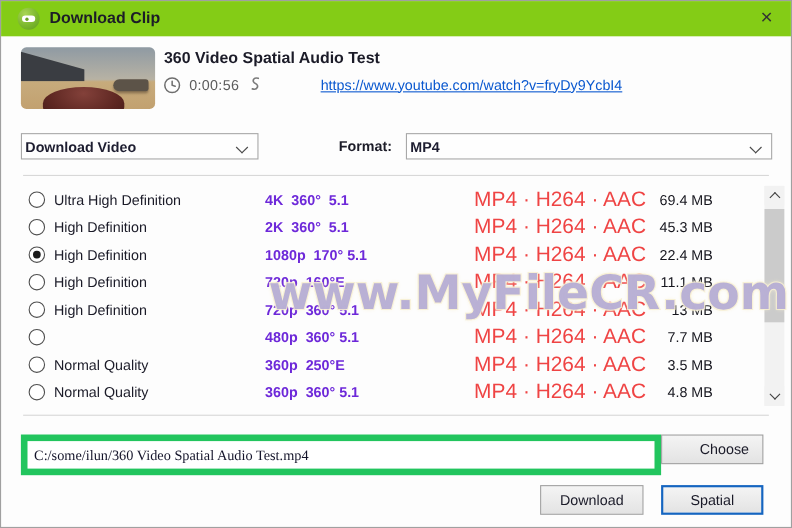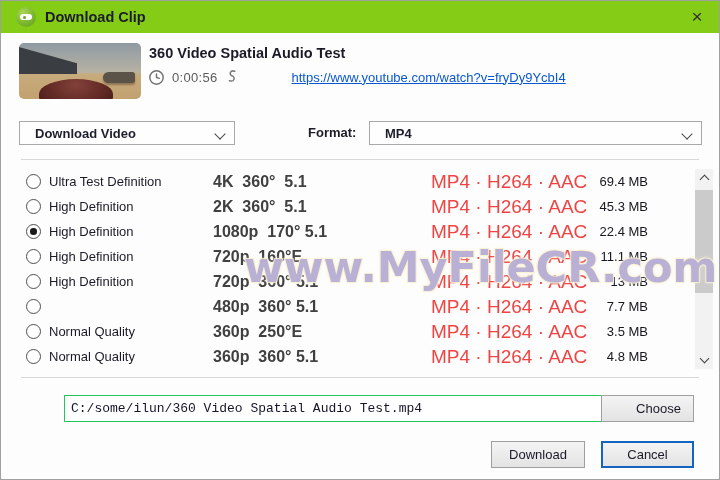--- a/index.html
+++ b/index.html
@@ -53,21 +53,21 @@
     position:absolute;left:147px;top:66px;height:20px;display:flex;align-items:center;gap:7px;
     font-size:13px;
   }
   .duration{color:#5c5c5c;letter-spacing:.3px;}
   .url-link{color:#0a58cf;text-decoration:underline;cursor:pointer;padding-left:44px;}
   .meta-ico{display:inline-block;vertical-align:middle;}
   
   .selectbox{
     position:absolute;top:120px;height:24px;border:1px solid #a8a8a8;background:#fefefe;
     display:flex;align-items:center;font-size:13px;font-weight:600;color:#1d1d30;
-    padding-left:15px;box-sizing:border-box;cursor:default;
+    padding-left:3px;box-sizing:border-box;cursor:default;
   }
   .mode-select{left:18px;width:216px;}
   .format-select{left:368px;width:333px;}
   .chev{
     position:absolute;right:10px;top:8px;width:7px;height:7px;
     border-right:1.6px solid #4a4a4a;border-bottom:1.6px solid #4a4a4a;
     transform:rotate(45deg);
   }
   .format-label{
     position:absolute;left:307px;top:120px;height:24px;line-height:24px;
@@ -82,21 +82,21 @@
   .qrow span{position:absolute;line-height:25px;white-space:pre;}
   .radio{
     position:absolute;left:25px;top:5px;width:13px;height:13px;border:1.4px solid #4f4f4f;
     border-radius:50%;background:#fff;box-sizing:content-box;cursor:pointer;
   }
   .radio.sel::after{
     content:"";position:absolute;left:3.2px;top:3.2px;width:6.6px;height:6.6px;
     border-radius:50%;background:#1a1a1a;
   }
   .q-label{left:48px;font-size:13px;color:#1b1b28;}
-  .q-res{left:212px;font-size:16px;font-weight:bold;color:#404040;}
+  .q-res{left:240px;font-size:13px;font-weight:bold;color:#6d28d9;}
   .q-codec{left:430px;font-size:19px;color:#ef4444;}
   .q-size{right:46px;font-size:13px;color:#16161e;text-align:right;}
   
   .scrollbar{position:absolute;left:694px;top:168px;width:18px;height:200px;background:#f2f2f2;}
   .sb-btn{position:absolute;left:0;width:18px;height:18px;background:#f2f2f2;cursor:pointer;}
   .sb-up{top:0;}
   .sb-down{bottom:0;}
   .sb-btn i{
     position:absolute;left:5.5px;width:6px;height:6px;display:block;
     border-right:1.6px solid #3f3f3f;border-bottom:1.6px solid #3f3f3f;
@@ -110,22 +110,22 @@
     font-size:43px;font-weight:bold;font-family:"DejaVu Sans",sans-serif;
     color:rgba(146,136,211,0.62);
     -webkit-text-stroke:2px rgba(246,237,208,0.85);
     paint-order:stroke fill;
     text-shadow:0 0 4px rgba(250,242,214,0.95),0 0 1px rgba(250,242,214,0.9);
     letter-spacing:0px;white-space:nowrap;
   }
   
   .path-input{
     position:absolute;left:18px;top:394px;width:558px;height:25px;
-    border:1px solid #22c55e;background:#fff;font-family:Liberation Mono, monospace;
-    font-size:13px;color:#14142a;padding:0 6px;outline:none;margin-left:45px;
+    border:6px solid #22c55e;background:#fff;font-family:Liberation Serif, serif;
+    font-size:13px;color:#14142a;padding:0 6px;outline:none;
   }
   .btn{
     position:absolute;height:27px;box-sizing:border-box;background:#e9e9e9;
     border:1px solid #9f9f9f;font-family:"Liberation Sans",sans-serif;
     font-size:13px;color:#1a1a28;cursor:pointer;
     background:linear-gradient(#f4f4f4,#e3e3e3);
   }
   .choose-btn{left:600px;top:394px;width:93px;padding-left:28px;}
   .download-btn{left:490px;top:440px;width:94px;}
   .cancel-btn{left:600px;top:440px;width:93px;border:2px solid #1565c0;}
@@ -170,21 +170,21 @@
   <div class="selectbox format-select">
     <span>MP4</span>
     <span class="chev"></span>
   </div>
 
   <div class="sep sep1"></div>
 
   <div class="qlist">
       <div class="qrow">
         <span class="radio"></span>
-        <span class="q-label">Ultra Test Definition</span>
+        <span class="q-label">Ultra High Definition</span>
         <span class="q-res">4K  360°  5.1</span>
         <span class="q-codec">MP4 · H264 · AAC</span>
         <span class="q-size">69.4 MB</span>
       </div>
       <div class="qrow">
         <span class="radio"></span>
         <span class="q-label">High Definition</span>
         <span class="q-res">2K  360°  5.1</span>
         <span class="q-codec">MP4 · H264 · AAC</span>
         <span class="q-size">45.3 MB</span>
@@ -242,15 +242,15 @@
       </span>
   </div>
 
   <div class="watermark">www.MyFileCR.com</div>
 
   <div class="sep sep2"></div>
 
   <input class="path-input" type="text" value="C:/some/ilun/360 Video Spatial Audio Test.mp4" style="">
   <button class="btn choose-btn">Choose</button>
   <button class="btn download-btn">Download</button>
-  <button class="btn cancel-btn">Cancel</button>
+  <button class="btn cancel-btn">Spatial</button>
 
 </div>
 
 </body></html>

